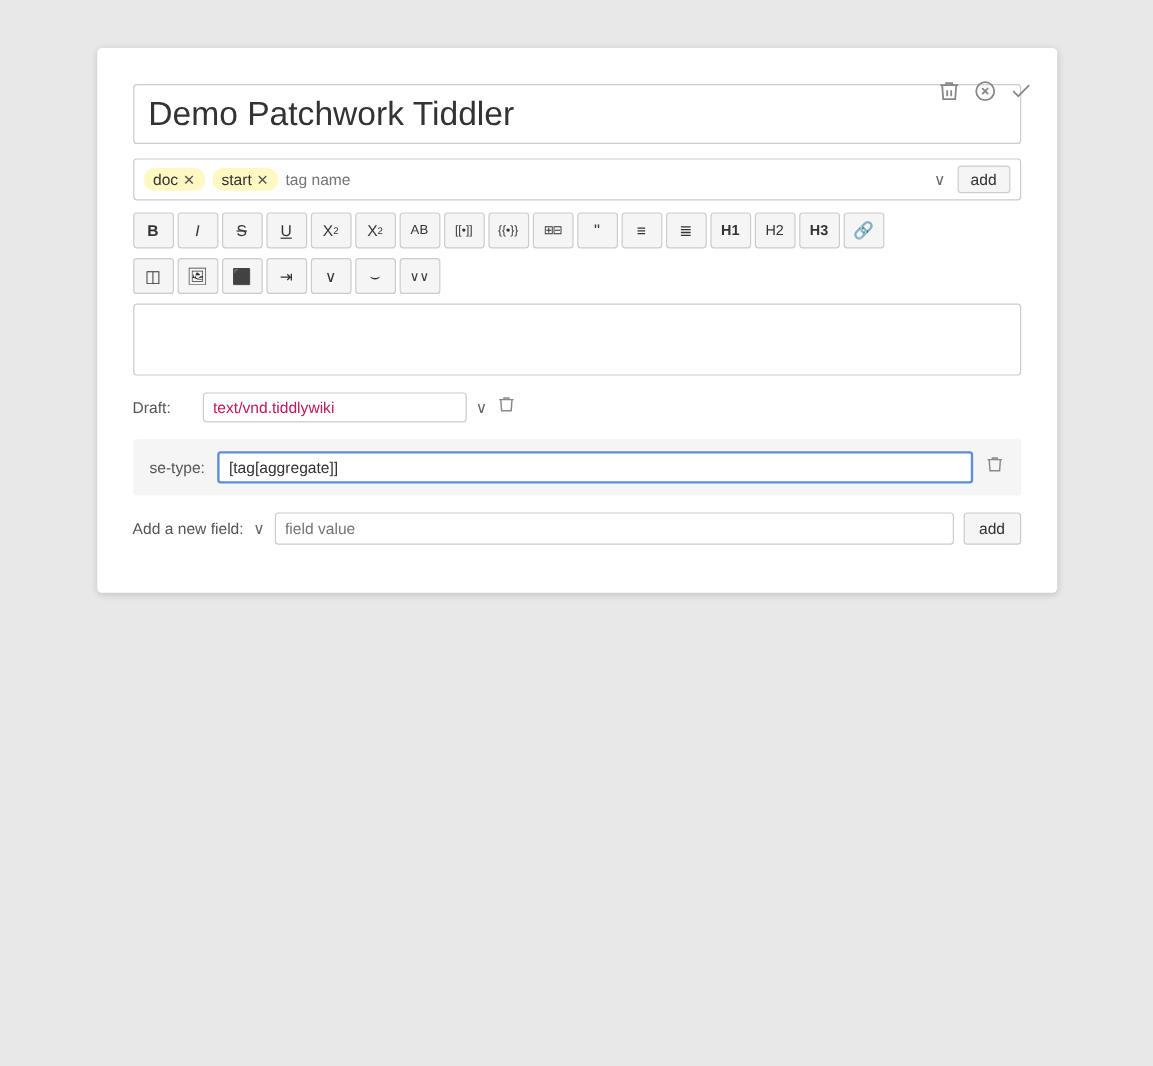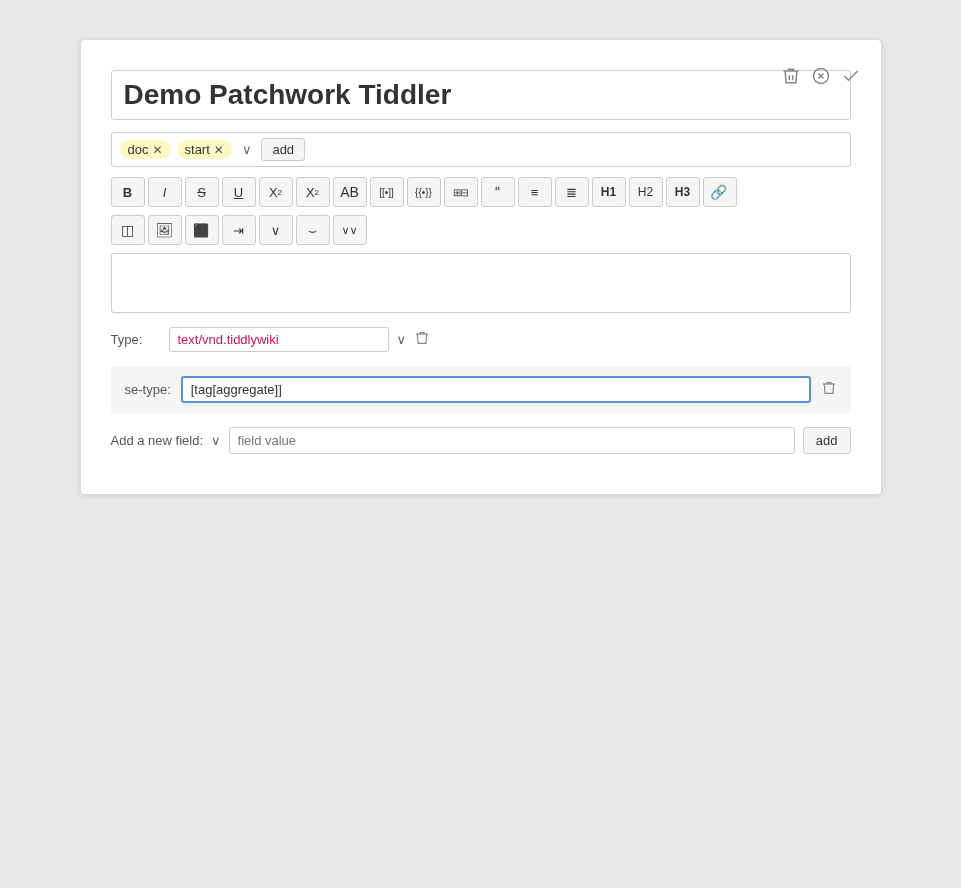--- a/index.html
+++ b/index.html
@@ -35,21 +35,21 @@
       gap: 10px;
       align-items: center;
     }
     .top-actions svg {
       cursor: pointer;
       color: #888;
     }
     .title-input {
       width: 100%;
       font-size: 28px;
-      font-weight: 700;
+      font-weight: 400;
       border: 1px solid #ccc;
       border-radius: 3px;
       padding: 8px 12px;
       outline: none;
       color: #333;
       margin-bottom: 12px;
     }
     .tags-row {
       display: flex;
       align-items: center;
@@ -276,34 +276,35 @@
 
   <div class="tags-row">
     <span class="tag-pill">
       <span>doc</span>
       <span class="remove">✕</span>
     </span>
     <span class="tag-pill">
       <span>start</span>
       <span class="remove">✕</span>
     </span>
+    <input class="tag-input" type="text" placeholder="tag name" style="">
     <button class="tag-dropdown-btn">∨</button>
     <button class="add-tag-btn">add</button>
   </div>
 
   <div class="toolbar">
     <button class="tb-btn bold">B</button>
     <button class="tb-btn italic">
         <i>I</i>
       </button>
     <button class="tb-btn strike">S</button>
     <button class="tb-btn underline">U</button>
     <button class="tb-btn">X<sup style="font-size:8px;">2</sup></button>
     <button class="tb-btn">X<sub style="font-size:8px;">2</sub></button>
-    <button class="tb-btn" style="font-size:14px;letter-spacing:0;">AB</button>
+    <button class="tb-btn" style="font-size:11px;letter-spacing:0;">AB</button>
     <button class="tb-btn" style="font-size:10px;">[[•]]</button>
     <button class="tb-btn" style="font-size:10px;">{{•}}</button>
     <button class="tb-btn" style="font-size:10px;letter-spacing:-1px;">⊞⊟</button>
     <button class="tb-btn" style="font-size:14px;">"</button>
     <button class="tb-btn" style="font-size:13px;">≡</button>
     <button class="tb-btn" style="font-size:13px;">≣</button>
     <button class="tb-btn" style="font-size:12px;font-weight:600;">H1</button>
     <button class="tb-btn" style="font-size:12px;font-weight:400;">H2</button>
     <button class="tb-btn" style="font-size:12px;font-weight:600;">H3</button>
     <button class="tb-btn" style="font-size:14px;">🔗</button>
@@ -314,21 +315,21 @@
     <button class="tb-btn" style="font-size:13px;">⬛</button>
     <button class="tb-btn" style="font-size:13px;">⇥</button>
     <button class="tb-btn" style="font-size:13px;">∨</button>
     <button class="tb-btn" style="font-size:14px;">⌣</button>
     <button class="tb-btn" style="font-size:11px;">∨∨</button>
   </div>
 
   <div class="editor-area" contenteditable="true" style=""></div>
 
   <div class="type-row">
-    <span class="type-label">Type:</span>
+    <span class="type-label">Draft:</span>
     <input class="type-input" type="text" value="text/vnd.tiddlywiki" style="">
     <button class="type-dropdown-btn">∨</button>
     <button class="type-delete-btn">
       <svg width="16" height="16" viewBox="0 0 24 24" fill="none" stroke="currentColor" stroke-width="1.8">
           <polyline points="3 6 5 6 21 6"></polyline>
           <path d="M19 6l-1 14H6L5 6"></path>
           <path d="M9 6V4h6v2"></path>
         </svg>
     </button>
   </div>

